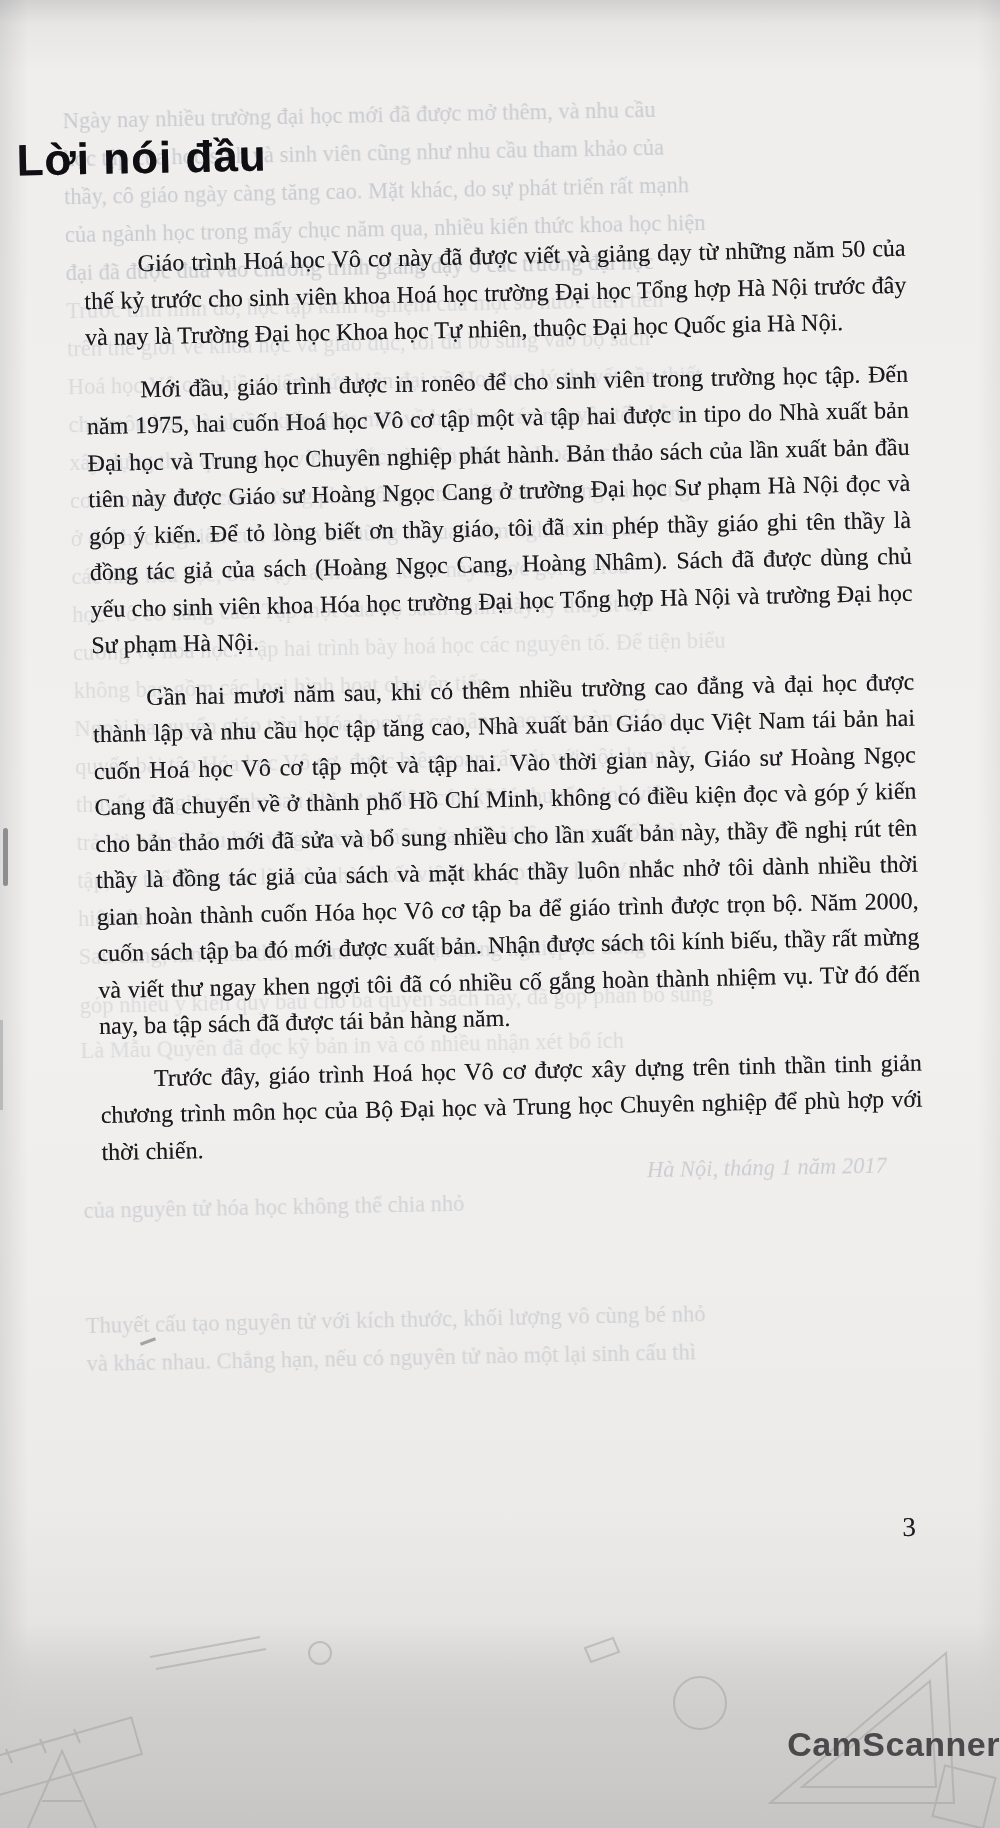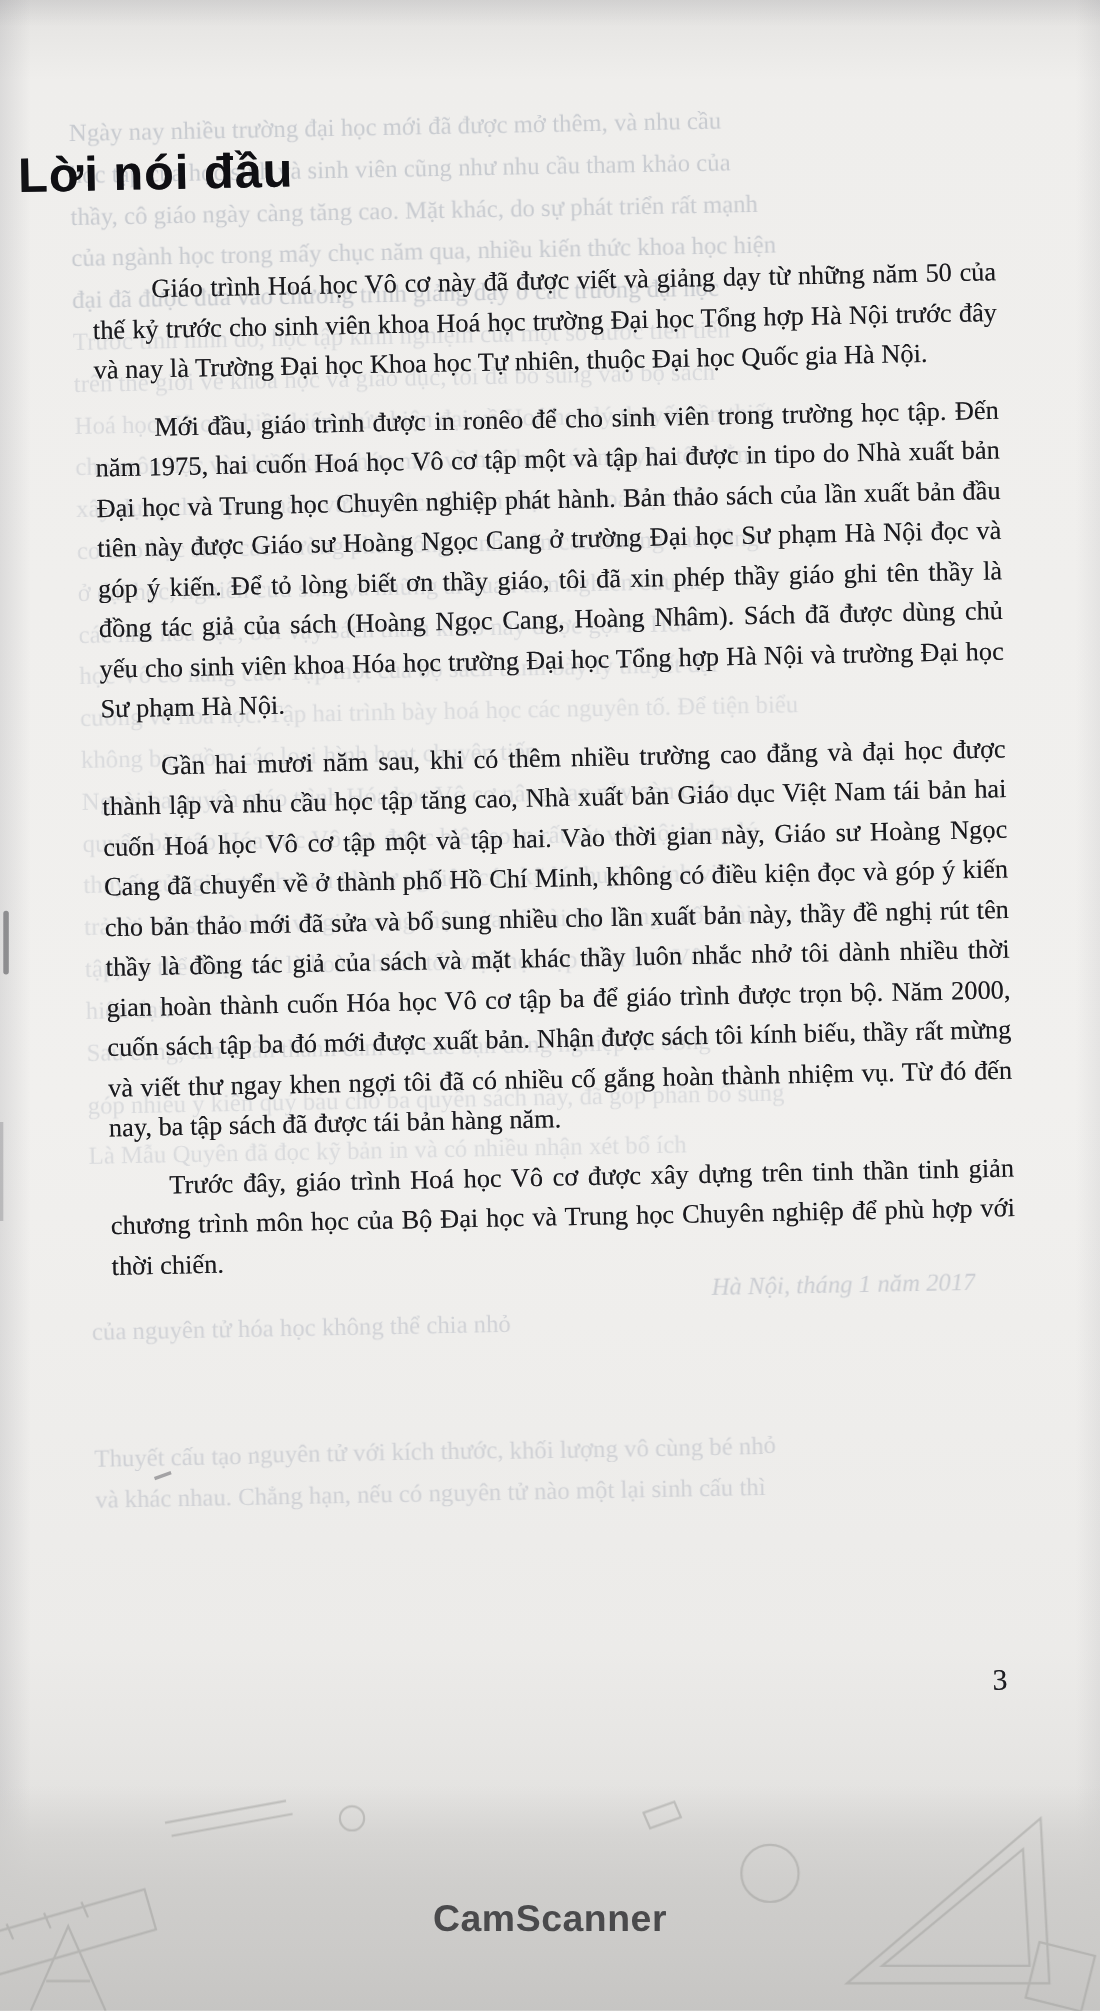--- a/index.html
+++ b/index.html
@@ -84,21 +84,21 @@
   .a3 { left:0; top:1020px; width:3px; height:90px; background:#6a6a70; opacity:.3; }
 
   
   .footer {
     position:absolute; left:0; bottom:0; width:1000px; height:205px; z-index:6;
     background:linear-gradient(180deg, rgba(209,208,206,0) 0%, rgba(209,208,206,.7) 22%, rgba(206,205,203,.95) 45%, #cbcac8 75%, #c6c5c3 100%);
   }
   .footer svg { position:absolute; inset:0; width:100%; height:100%; }
   .camscanner {
     position:absolute; left:0; right:0; top:102px;
-    text-align:center;
+    text-align:right;
     font-family:"Liberation Sans", sans-serif;
     font-size:34px; font-weight:600; letter-spacing:.5px;
     color:#4a4a4c;
   }
 </style>
 </head>
 <body>
 
 <div class="page">
 

